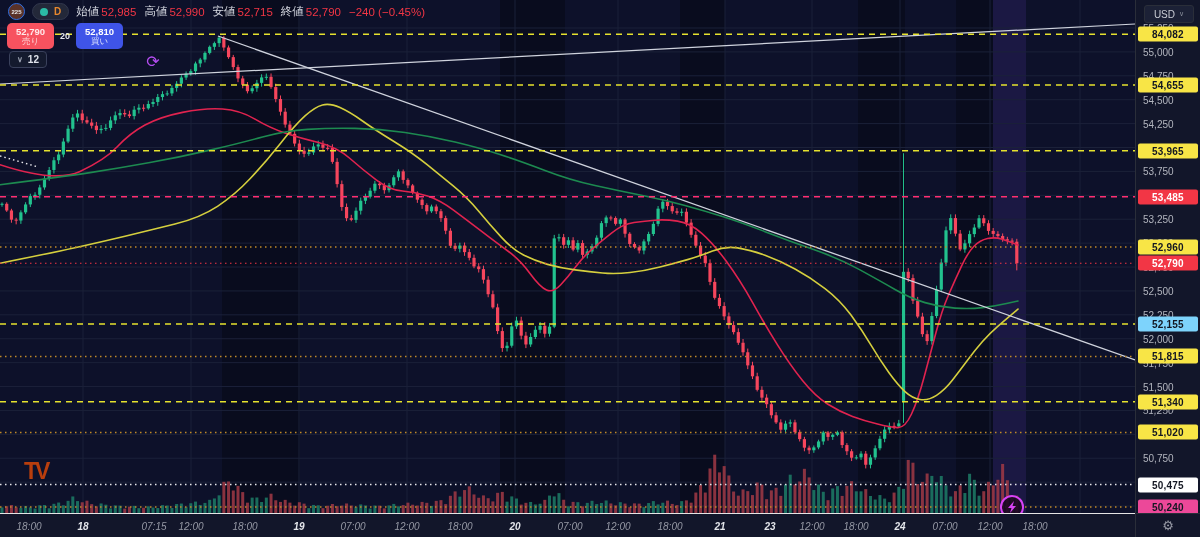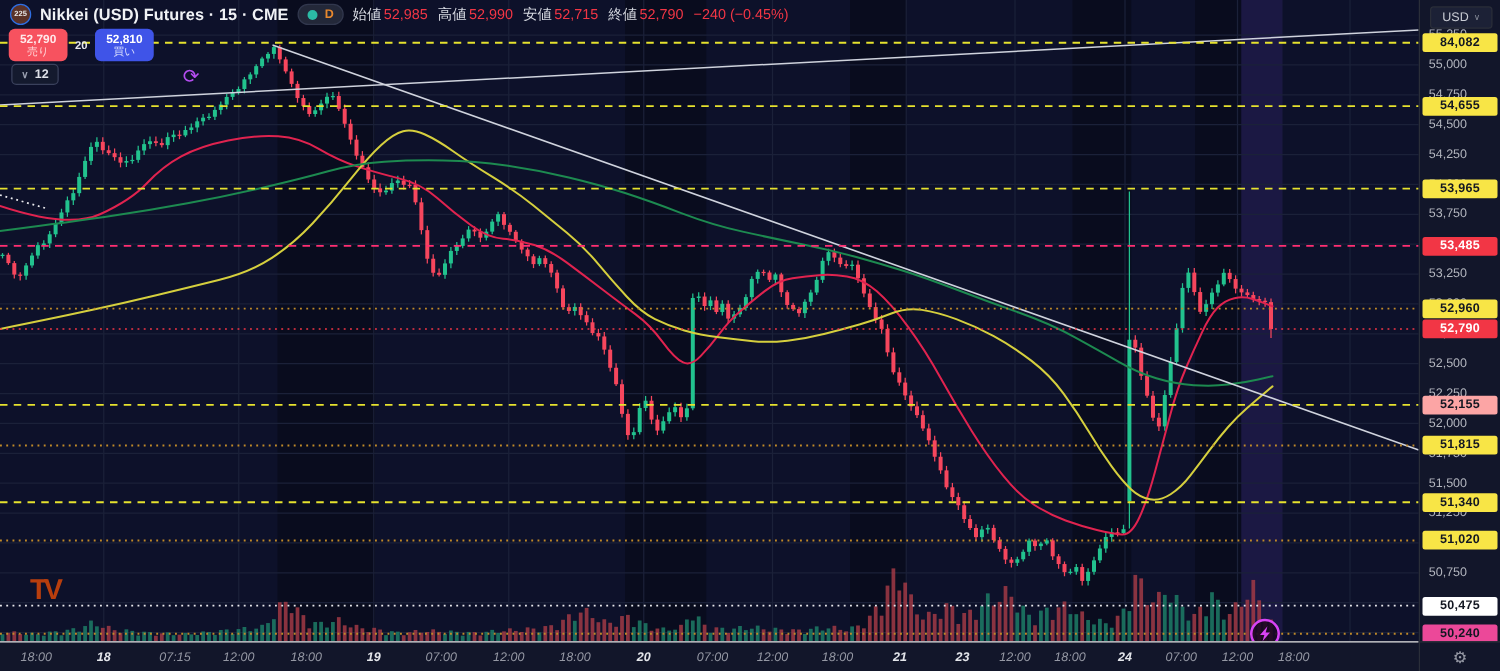--- a/index.html
+++ b/index.html
@@ -781,21 +781,20 @@
       <circle cx="1012" cy="507" r="11" fill="rgba(25,8,35,0.9)" stroke="#d843f5" stroke-width="2"></circle>
       <g>
         <polygon points="1014,501 1008,508 1011.5,508 1010,513 1016,506 1012.5,506" fill="#d843f5"></polygon>
       </g>
     </svg>
 
   <div id="watermark">TV</div>
 
   <div id="header">
     <div id="symbol-logo">225</div>
-    <div id="symbol-title">Nikkei (USD) Futures · 15 · CME</div>
     <div id="dmode-pill">
       <span class="dot"></span>
       <span class="dchar">D</span>
     </div>
     <div id="ohlc">
       <span class="lab">始値</span>
       <span class="val">52,985</span>
       <span class="lab">高値</span>
       <span class="val">52,990</span>
       <span class="lab">安値</span>
@@ -849,32 +848,32 @@
       <div class="pa-label" style="top: 434.337px;">51,000</div>
       <div class="pa-label" style="top: 458.24px;">50,750</div>
       <div class="pa-label" style="top: 482.142px;">50,500</div>
       <div class="pa-label" style="top: 506.044px;">50,250</div>
       <div class="pa-tag" style="top: 34.2146px; background: rgb(248, 229, 70); color: rgb(19, 23, 34);">84,082</div>
       <div class="pa-tag" style="top: 84.8872px; background: rgb(248, 229, 70); color: rgb(19, 23, 34);">54,655</div>
       <div class="pa-tag" style="top: 150.857px; background: rgb(248, 229, 70); color: rgb(19, 23, 34);">53,965</div>
       <div class="pa-tag" style="top: 196.75px; background: rgb(242, 54, 69); color: rgb(255, 255, 255);">53,485</div>
       <div class="pa-tag" style="top: 246.944px; background: rgb(248, 229, 70); color: rgb(19, 23, 34);">52,960</div>
       <div class="pa-tag" style="top: 263.198px; background: rgb(242, 54, 69); color: rgb(255, 255, 255);">52,790</div>
-      <div class="pa-tag" style="top: 323.909px; background: #fca5a5; color: rgb(19, 23, 34);">52,155</div>
+      <div class="pa-tag" style="top: 323.909px; background: #7dd3fc; color: rgb(19, 23, 34);">52,155</div>
       <div class="pa-tag" style="top: 356.416px; background: rgb(248, 229, 70); color: rgb(19, 23, 34);">51,815</div>
       <div class="pa-tag" style="top: 401.83px; background: rgb(248, 229, 70); color: rgb(19, 23, 34);">51,340</div>
       <div class="pa-tag" style="top: 432.425px; background: rgb(248, 229, 70); color: rgb(19, 23, 34);">51,020</div>
       <div class="pa-tag" style="top: 484.532px; background: rgb(255, 255, 255); color: rgb(19, 23, 34);">50,475</div>
       <div class="pa-tag" style="top: 507px; background: #ec4899; color: rgb(19, 23, 34);">50,240</div>
     </div>
 
   <div id="time-axis">
       <div class="ta-label" style="left: 29px;">18:00</div>
       <div class="ta-label major" style="left: 83px;">18</div>
-      <div class="ta-label" style="left: 140px;">07:15</div>
+      <div class="ta-label" style="left: 154px;">07:15</div>
       <div class="ta-label" style="left: 191px;">12:00</div>
       <div class="ta-label" style="left: 245px;">18:00</div>
       <div class="ta-label major" style="left: 299px;">19</div>
       <div class="ta-label" style="left: 353px;">07:00</div>
       <div class="ta-label" style="left: 407px;">12:00</div>
       <div class="ta-label" style="left: 460px;">18:00</div>
       <div class="ta-label major" style="left: 515px;">20</div>
       <div class="ta-label" style="left: 570px;">07:00</div>
       <div class="ta-label" style="left: 618px;">12:00</div>
       <div class="ta-label" style="left: 670px;">18:00</div>

